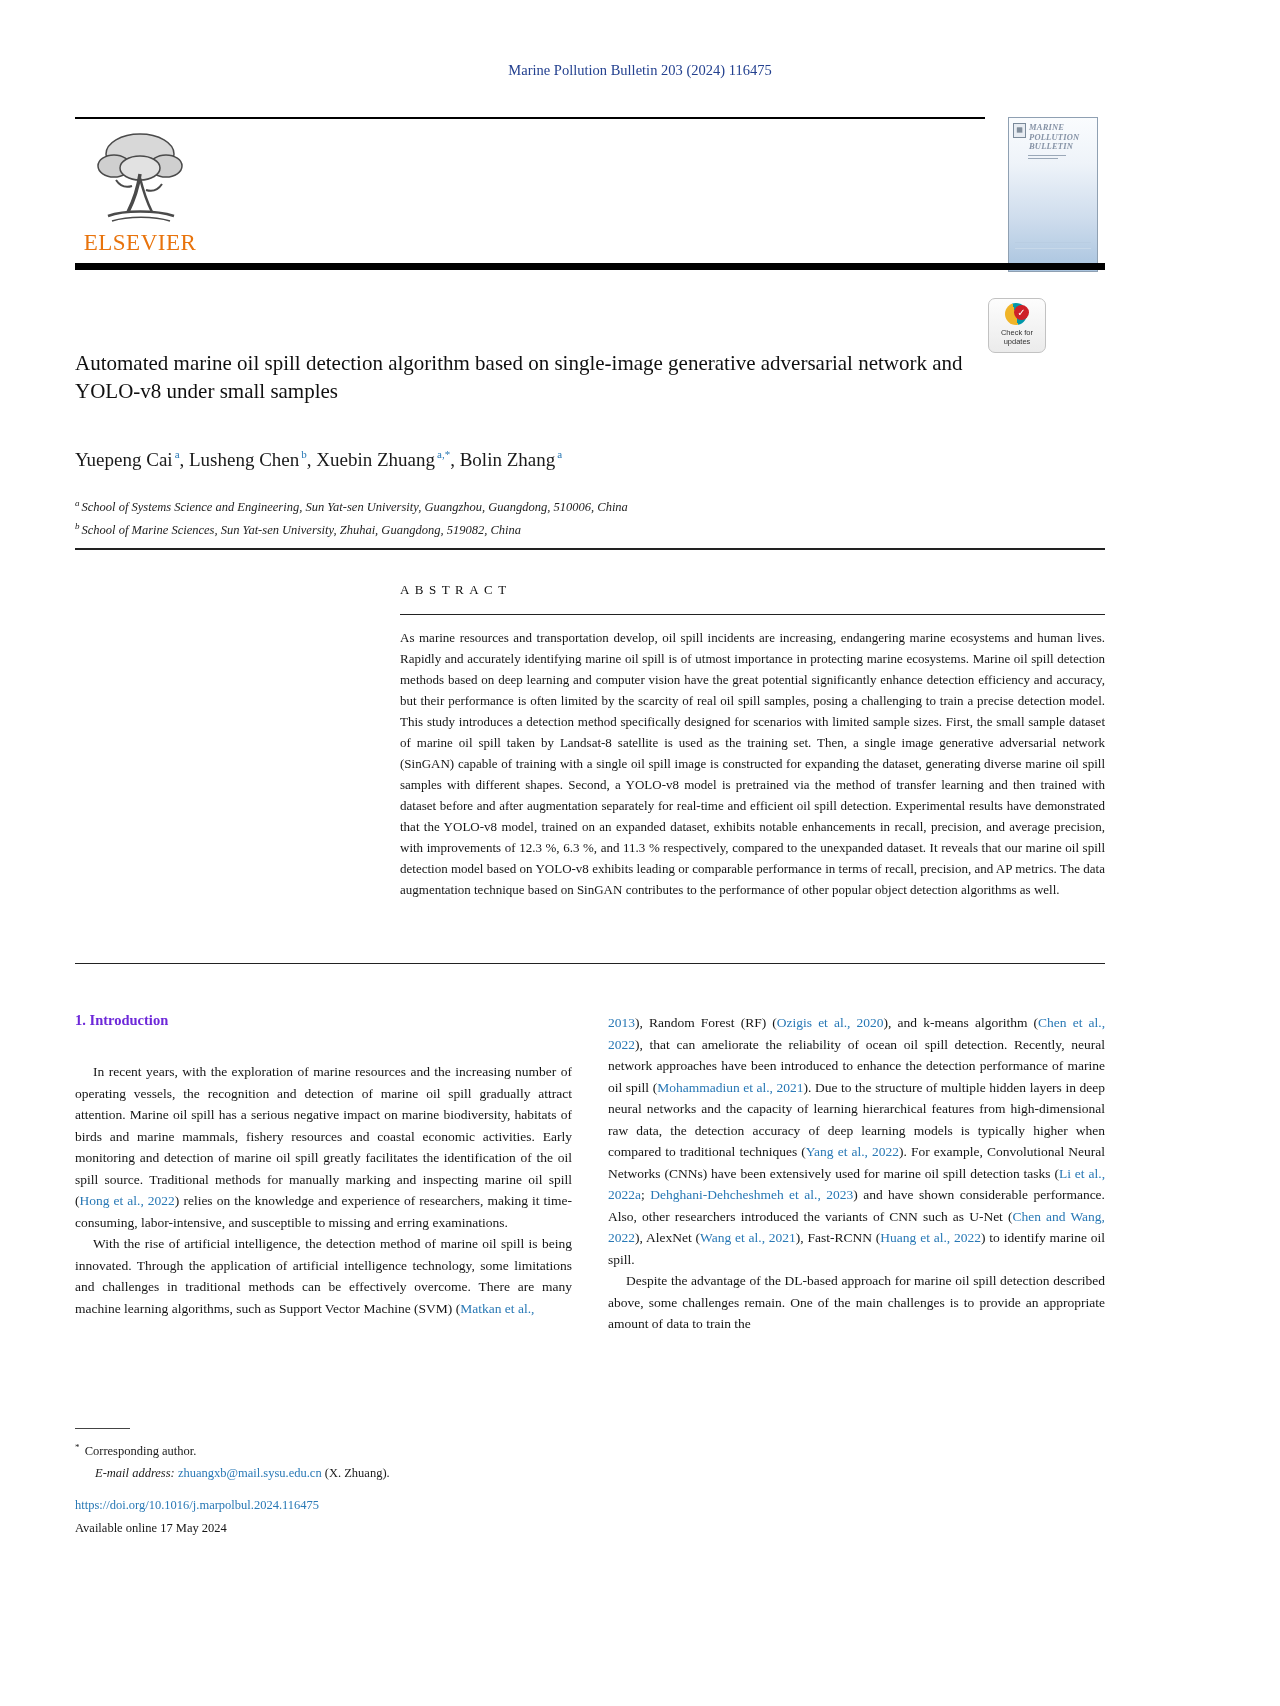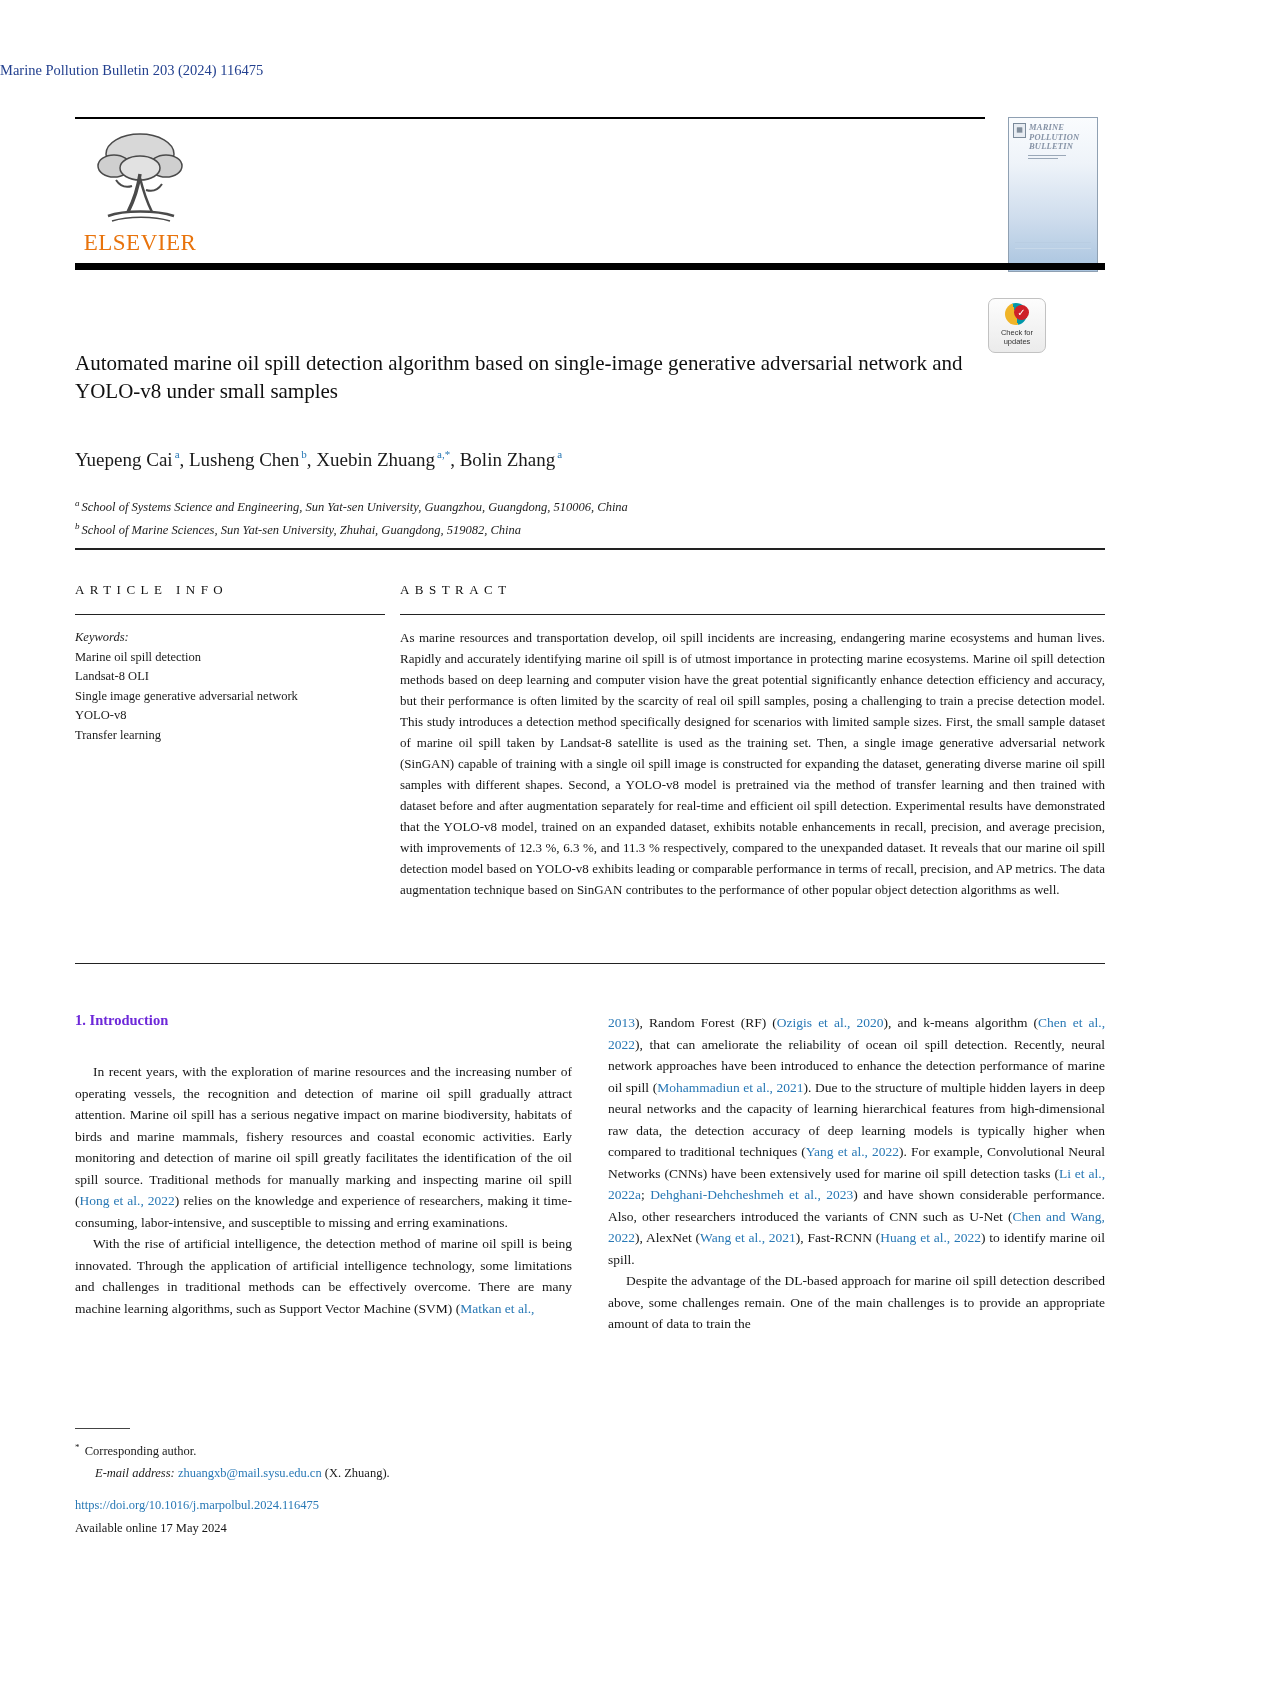--- a/index.html
+++ b/index.html
@@ -1,21 +1,21 @@
 <!DOCTYPE html>
 <html style="--link: #2878b5; --navy: #23408f; --orange: #e8730c;"><head>
 <meta charset="utf-8">
 <style>
   html,body{margin:0;padding:0;background:#888;}
   .page{
     position:relative;width:1280px;height:1706px;margin:0 auto;background:#ffffff;
     font-family:"Liberation Serif","DejaVu Serif",serif;color:#1a1a1a;overflow:hidden;
   }
   .abs{position:absolute;}
-  .top-ref{left:0;top:62px;width:100%;font-size:14.5px;color:var(--navy,#23408f);}
+  .top-ref{left:0;top:62px;width:100%;text-align:center;font-size:14.5px;color:var(--navy,#23408f);}
   .rule-thin{left:75px;top:117px;width:910px;height:2px;background:#000;}
   
   .els-logo{left:75px;top:124px;width:130px;height:132px;display:flex;flex-direction:column;align-items:center;justify-content:flex-end;}
   .els-tree{width:104px;height:100px;}
   .els-word{font-size:23px;color:var(--orange,#e8730c);letter-spacing:.5px;margin-top:2px;font-family:"Liberation Serif",serif;}
   
   .masthead{left:255px;top:124px;width:730px;height:132px;background:#e9e9e9;display:flex;flex-direction:column;justify-content:space-between;align-items:center;padding:11px 0;box-sizing:border-box;}
   .contents-line{font-size:14px;color:#222;}
   .journal-name{font-size:28px;color:#111;}
   .homepage-line{font-size:14px;color:#222;}
@@ -135,30 +135,20 @@
 
   <div class="abs authors"><span>Yuepeng Cai</span><span class="sup">a</span><span>, </span><span>Lusheng Chen</span><span class="sup">b</span><span>, </span><span>Xuebin Zhuang</span><span class="sup">a,*</span><span>, </span><span>Bolin Zhang</span><span class="sup">a</span></div>
 
   <div class="abs affils">
     <div><span class="supb">a</span><span>School of Systems Science and Engineering, Sun Yat-sen University, Guangzhou, Guangdong, 510006, China</span></div>
     <div><span class="supb">b</span><span>School of Marine Sciences, Sun Yat-sen University, Zhuhai, Guangdong, 519082, China</span></div>
   </div>
 
   <div class="abs sec-rule"></div>
 
-  <div class="abs info-col">
-    <div class="col-heading">ARTICLE INFO</div>
-    <div class="col-rule"></div>
-    <div class="kw-label">Keywords:</div>
-    <div class="kw">Marine oil spill detection</div>
-    <div class="kw">Landsat-8 OLI</div>
-    <div class="kw">Single image generative adversarial network</div>
-    <div class="kw">YOLO-v8</div>
-    <div class="kw">Transfer learning</div>
-  </div>
 
   <div class="abs abs-col">
     <div class="col-heading">ABSTRACT</div>
     <div class="col-rule"></div>
     <div class="abstract-text">As marine resources and transportation develop, oil spill incidents are increasing, endangering marine ecosystems and human lives. Rapidly and accurately identifying marine oil spill is of utmost importance in protecting marine ecosystems. Marine oil spill detection methods based on deep learning and computer vision have the great potential significantly enhance detection efficiency and accuracy, but their performance is often limited by the scarcity of real oil spill samples, posing a challenging to train a precise detection model. This study introduces a detection method specifically designed for scenarios with limited sample sizes. First, the small sample dataset of marine oil spill taken by Landsat-8 satellite is used as the training set. Then, a single image generative adversarial network (SinGAN) capable of training with a single oil spill image is constructed for expanding the dataset, generating diverse marine oil spill samples with different shapes. Second, a YOLO-v8 model is pretrained via the method of transfer learning and then trained with dataset before and after augmentation separately for real-time and efficient oil spill detection. Experimental results have demonstrated that the YOLO-v8 model, trained on an expanded dataset, exhibits notable enhancements in recall, precision, and average precision, with improvements of 12.3 %, 6.3 %, and 11.3 % respectively, compared to the unexpanded dataset. It reveals that our marine oil spill detection model based on YOLO-v8 exhibits leading or comparable performance in terms of recall, precision, and AP metrics. The data augmentation technique based on SinGAN contributes to the performance of other popular object detection algorithms as well.</div>
   </div>
 
   <div class="abs body-rule"></div>
 
   <div class="abs col-left">

